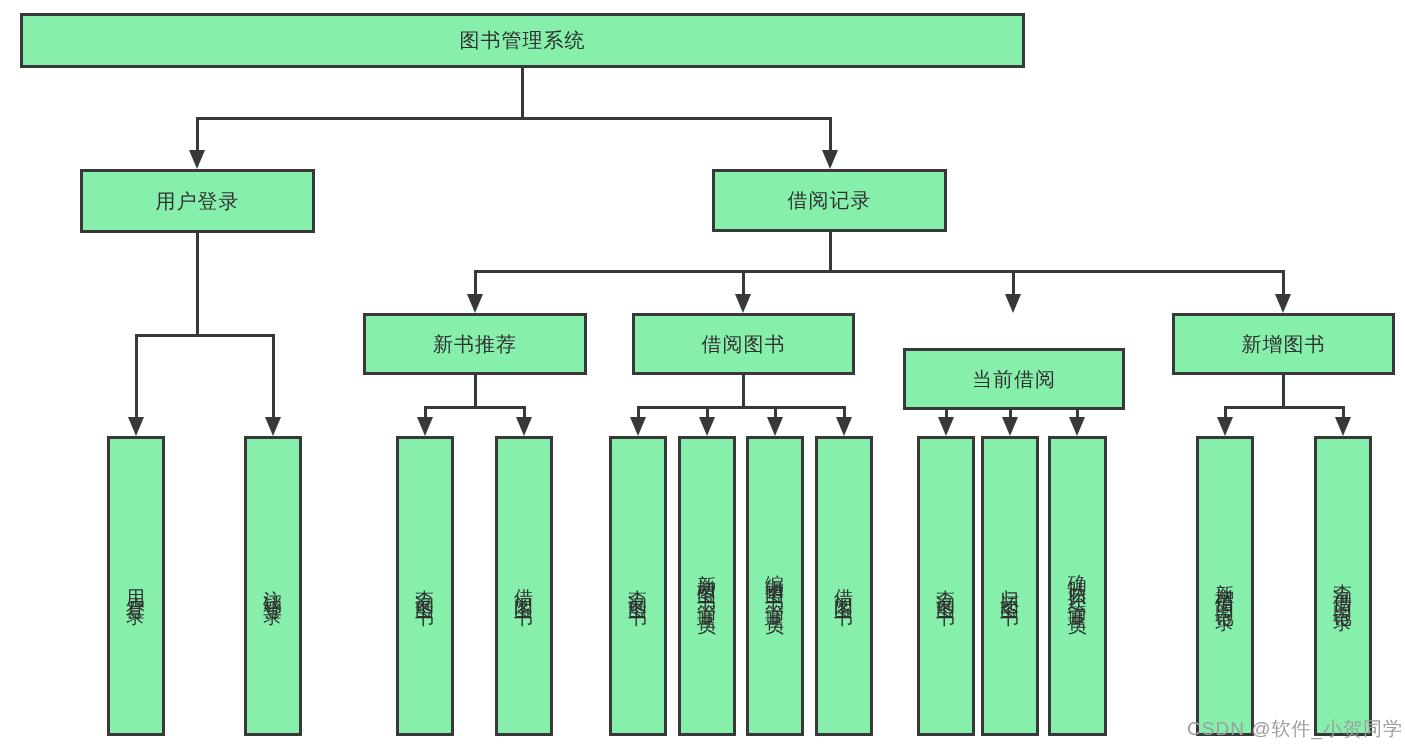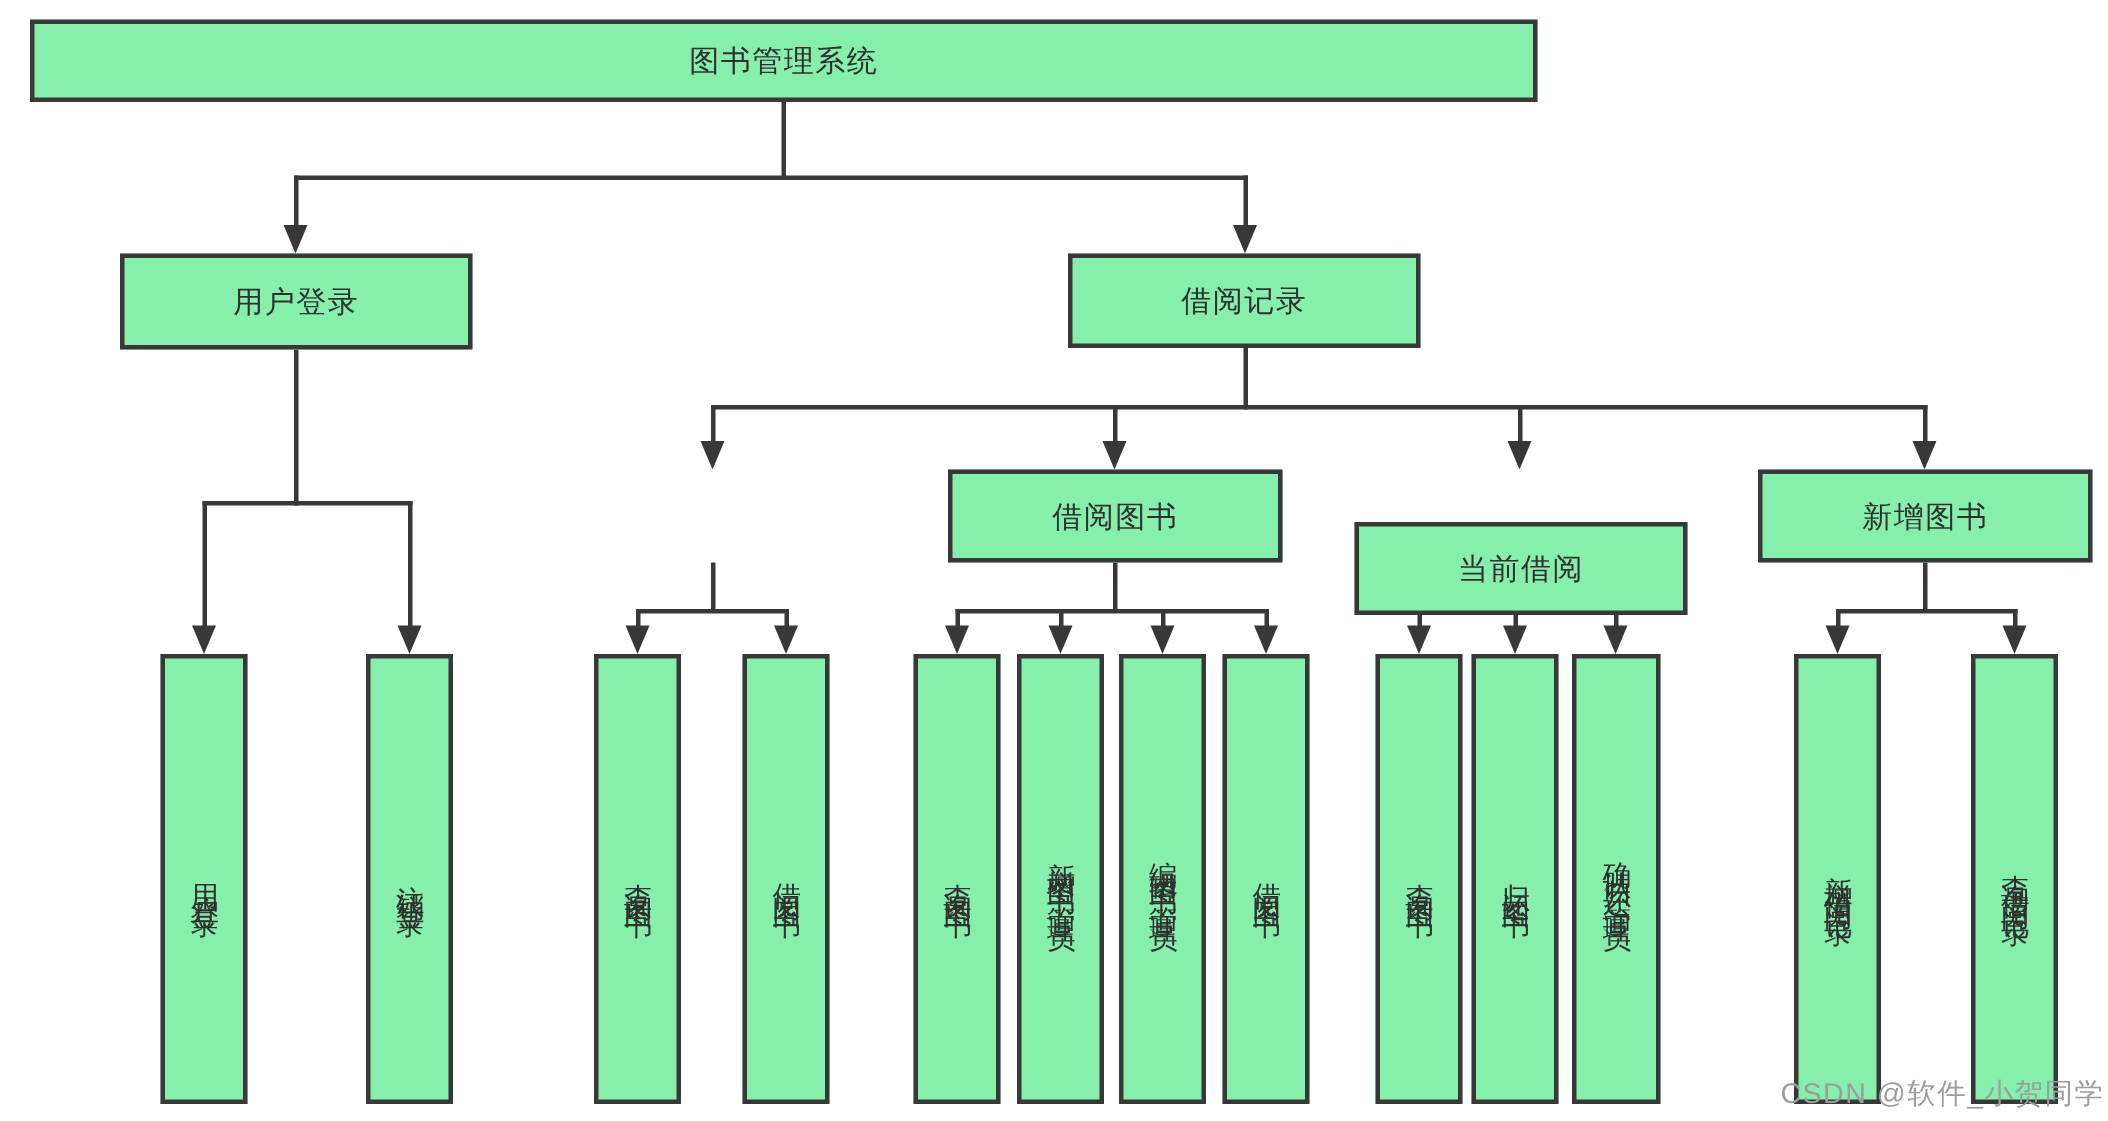--- a/index.html
+++ b/index.html
@@ -68,20 +68,21 @@
 <body>
 
 <div id="stage">
 
   <div class="node" style="left:20px;top:13px;width:1005px;height:55px;">图书管理系统</div>
 
   <div class="node" style="left:80px;top:169px;width:235px;height:64px;">用户登录</div>
 
   <div class="node" style="left:712px;top:169px;width:235px;height:63px;">借阅记录</div>
 
+  <div class="node" style="left:363px;top:313px;width:224px;height:62px;">新书推荐</div>
 
   <div class="node" style="left:632px;top:313px;width:223px;height:62px;">借阅图书</div>
 
   <div class="node" style="left:903px;top:313px;width:222px;height:62px;margin-top:35px;">当前借阅</div>
 
   <div class="node" style="left:1172px;top:313px;width:223px;height:62px;">新增图书</div>
 
   <div class="node leaf" style="left:107px;top:436px;width:58px;height:300px;">用户登录</div>
 
   <div class="node leaf" style="left:244px;top:436px;width:58px;height:300px;">注销登录</div>

